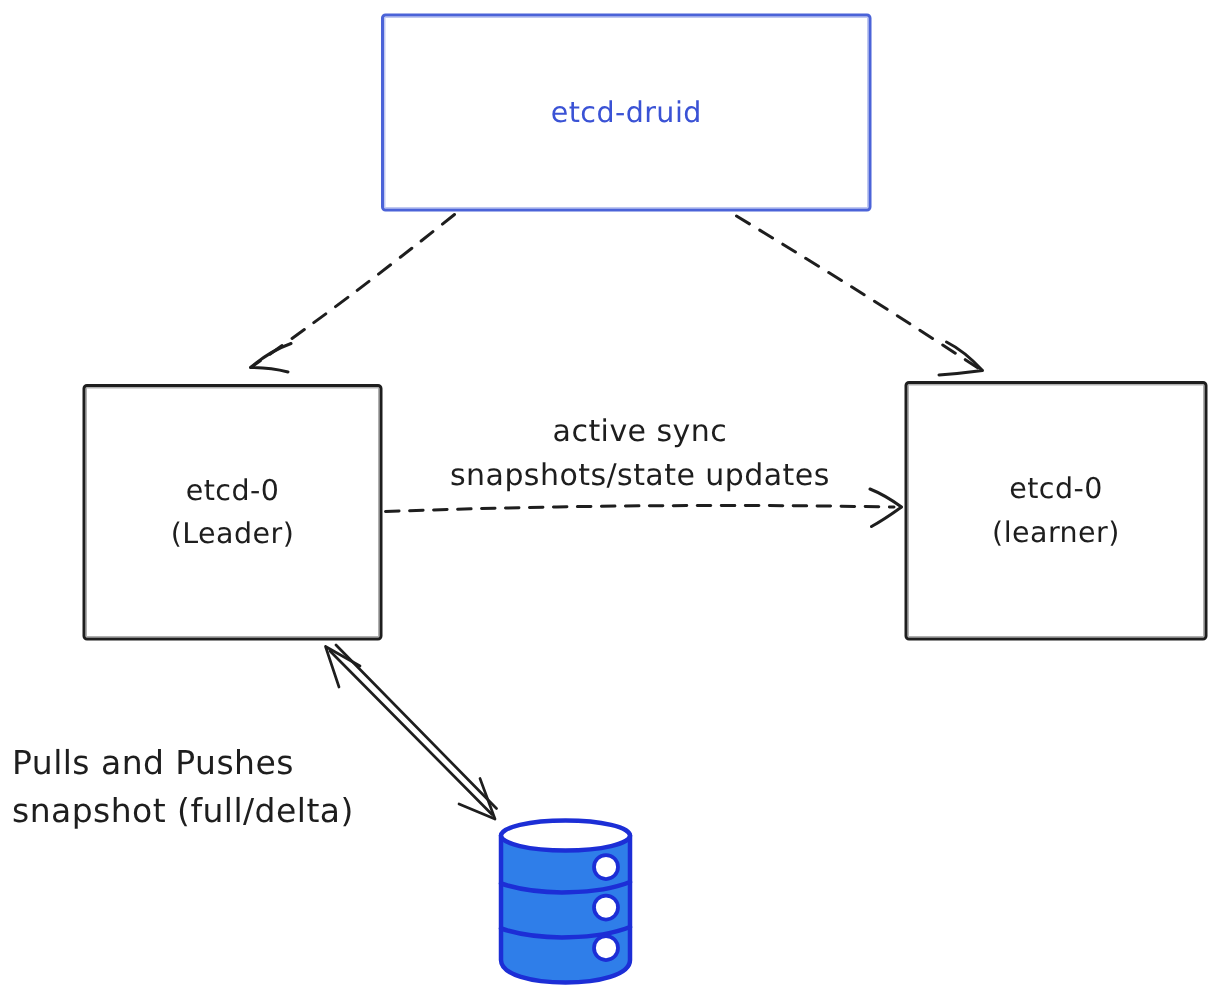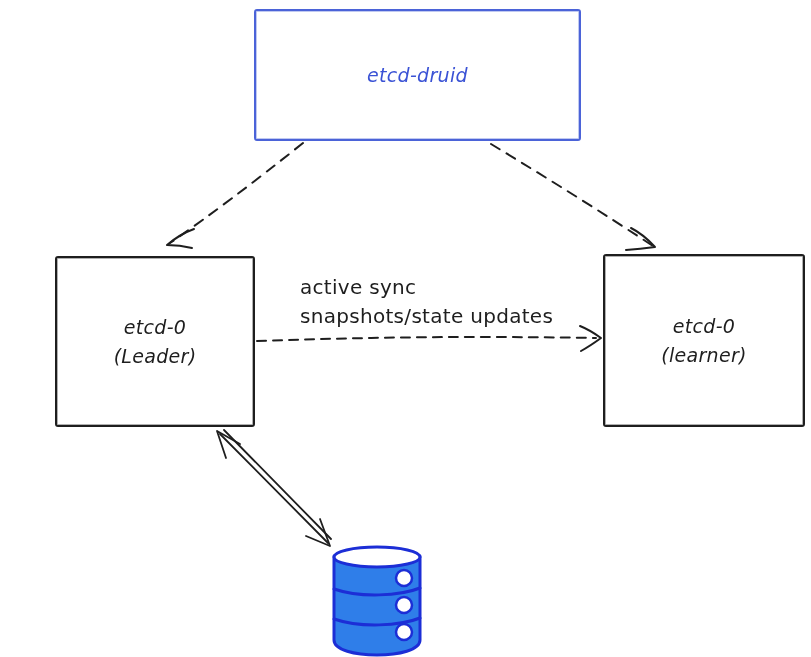--- a/index.html
+++ b/index.html
@@ -22,21 +22,20 @@
     top: 0;
   }
   .node {
     position: absolute;
     background: #ffffff;
     display: flex;
     align-items: center;
     justify-content: center;
     text-align: center;
     border-radius: 3px;
-    font-style: italic;
   }
   .druid-node {
     left: 254px;
     top: 9px;
     width: 323px;
     height: 128px;
     border: 2px solid #4b63d8;
     box-shadow: inset 0 0 0 1px rgba(75, 99, 216, 0.35);
   }
   .druid-label {
@@ -68,21 +67,21 @@
   }
   .annotation {
     position: absolute;
     font-size: 20px;
     line-height: 1.45;
     white-space: pre-line;
     letter-spacing: 0.3px;
     color: #1e1e1e;
   }
   .monitor-annotation { left: 292px; top: 150px; }
-  .sync-annotation    { left: 300px; top: 273px; }
+  .sync-annotation    { left: 300px; top: 273px; text-align: center; }
   .snapshot-annotation { left: 8px; top: 494px; font-size: 22px; }
 </style>
 </head>
 <body>
 
 <div class="canvas">
 
   <svg class="layer" width="811" height="657" viewBox="0 0 811 657" fill="none" stroke-linecap="round" stroke-linejoin="round">
 
     <g stroke="#1e1e1e" stroke-width="2">
@@ -129,14 +128,16 @@
 
   <div class="node learner-node">
     <span class="node-label">etcd-0
 (learner)</span>
   </div>
 
 
   <div class="annotation sync-annotation">active sync
 snapshots/state updates</div>
 
+  <div class="annotation snapshot-annotation">Pulls and Pushes
+snapshot (full/delta)</div>
 
 </div>
 
 </body></html>

